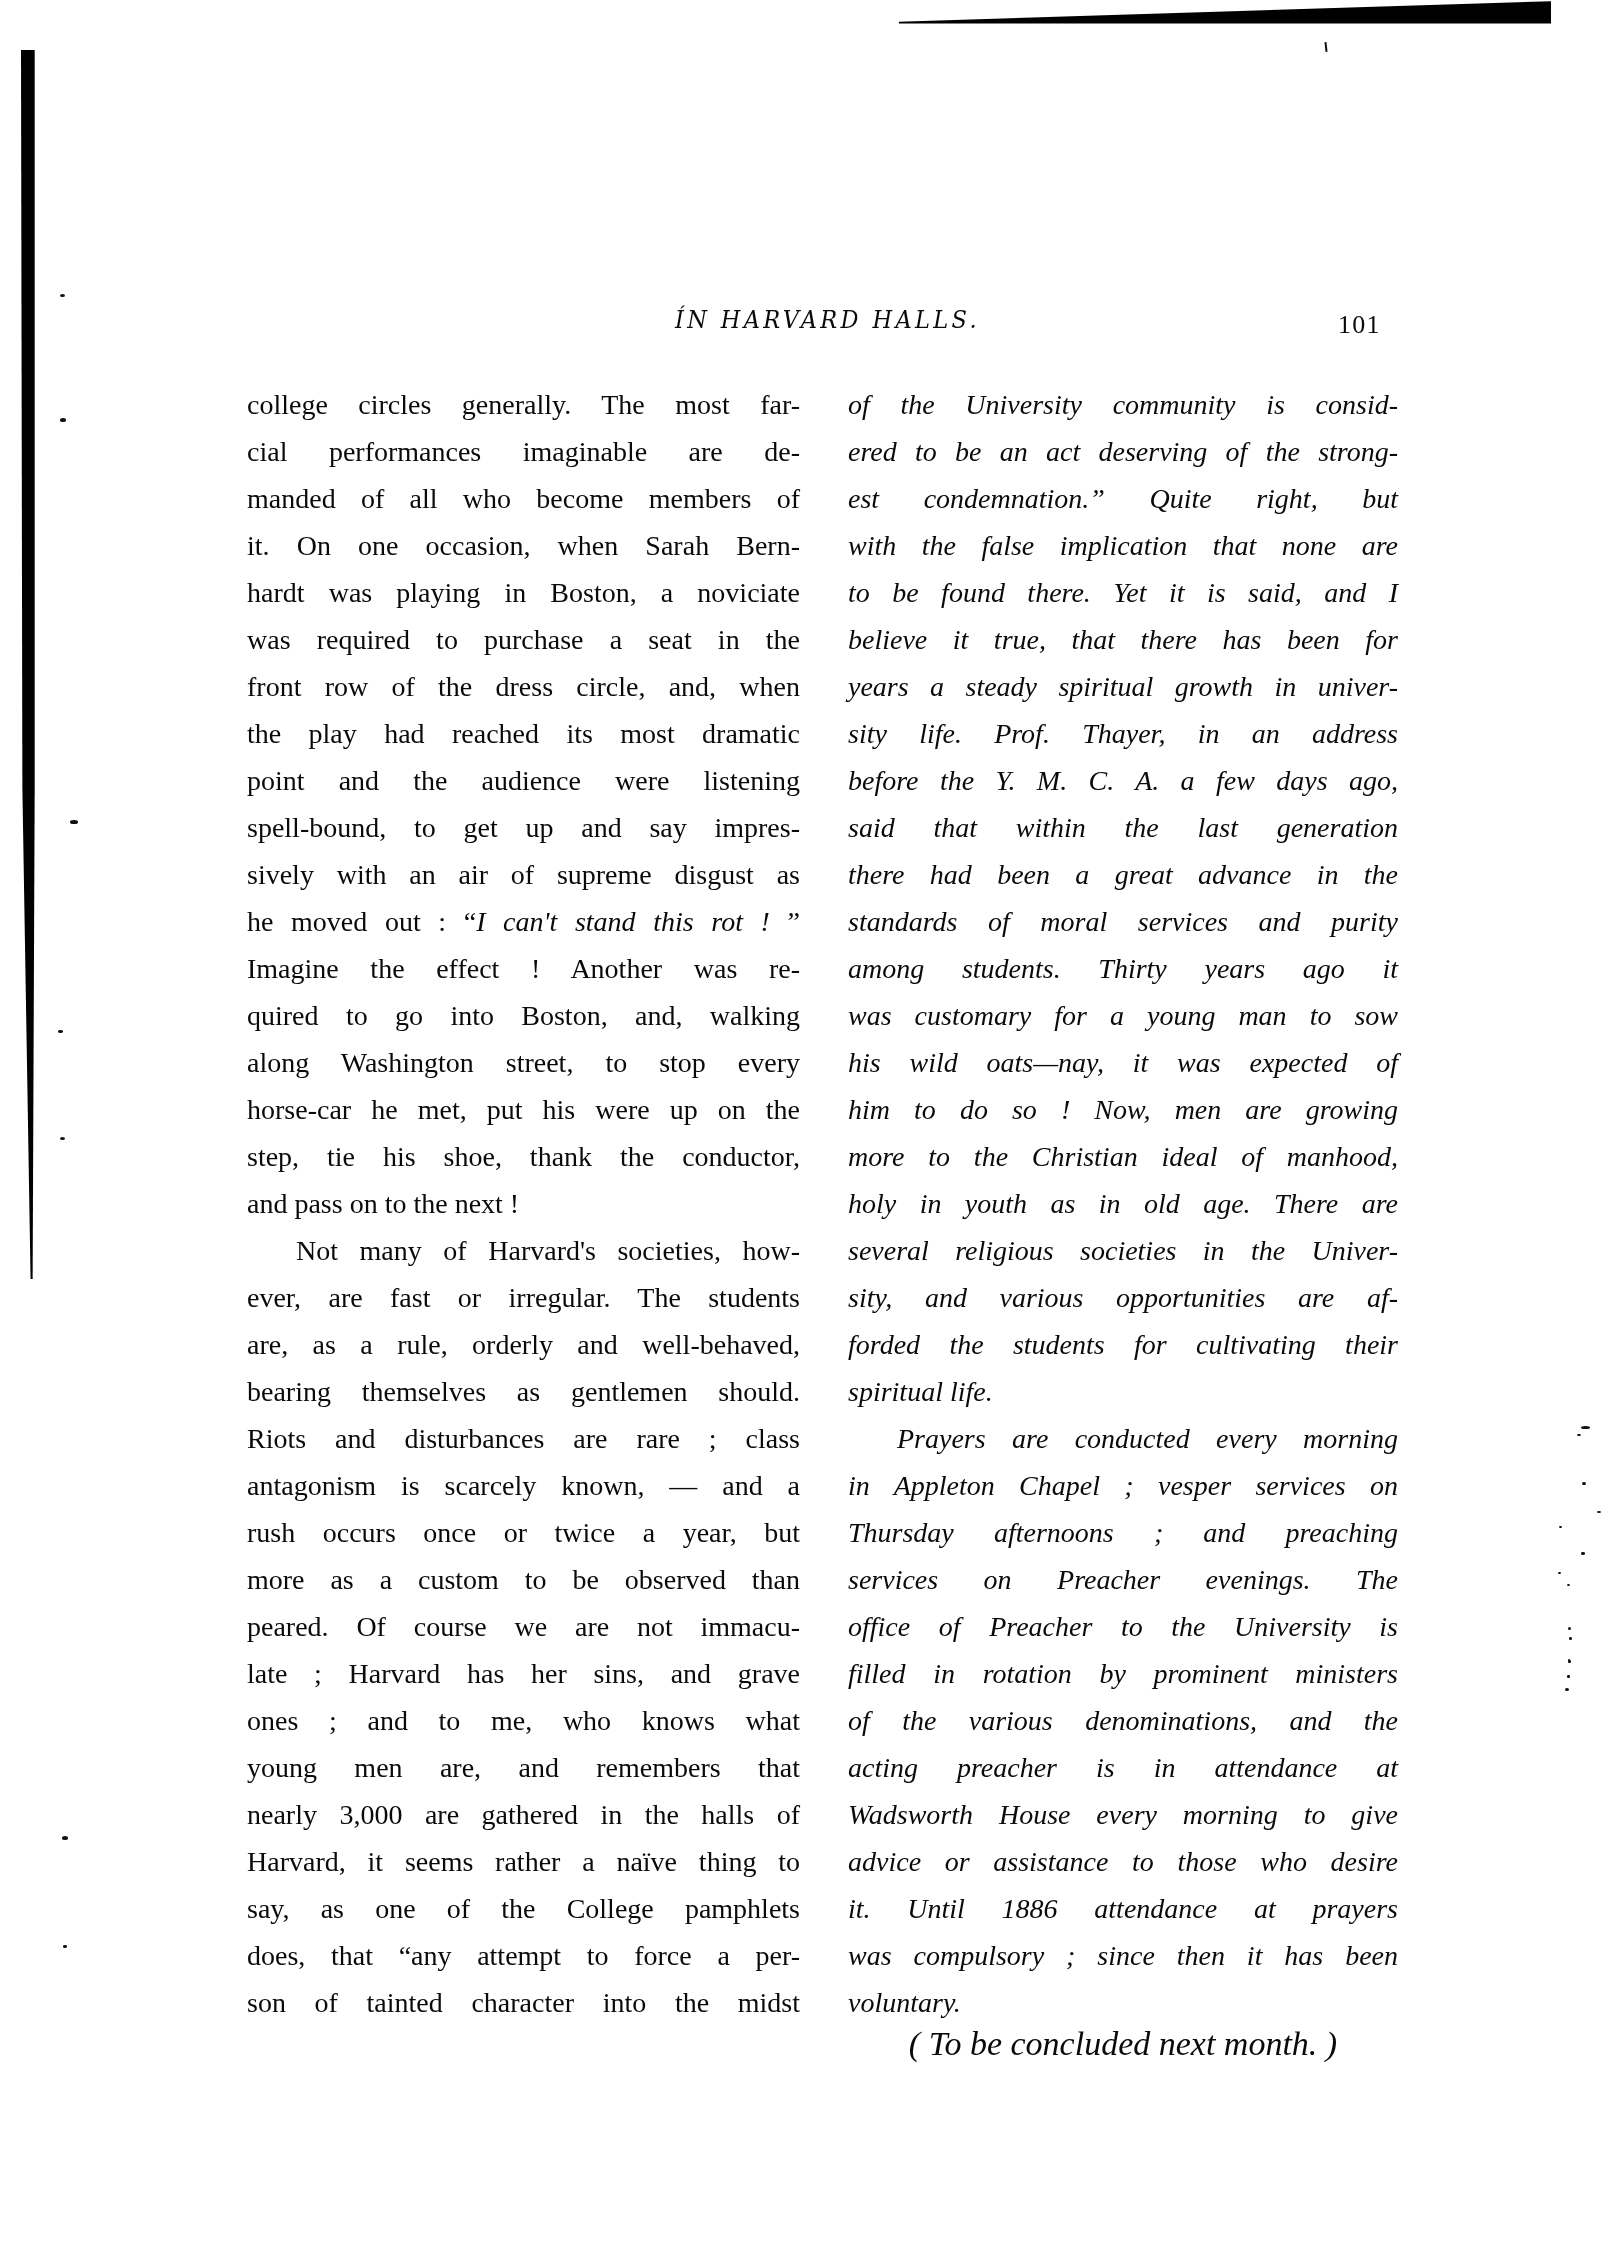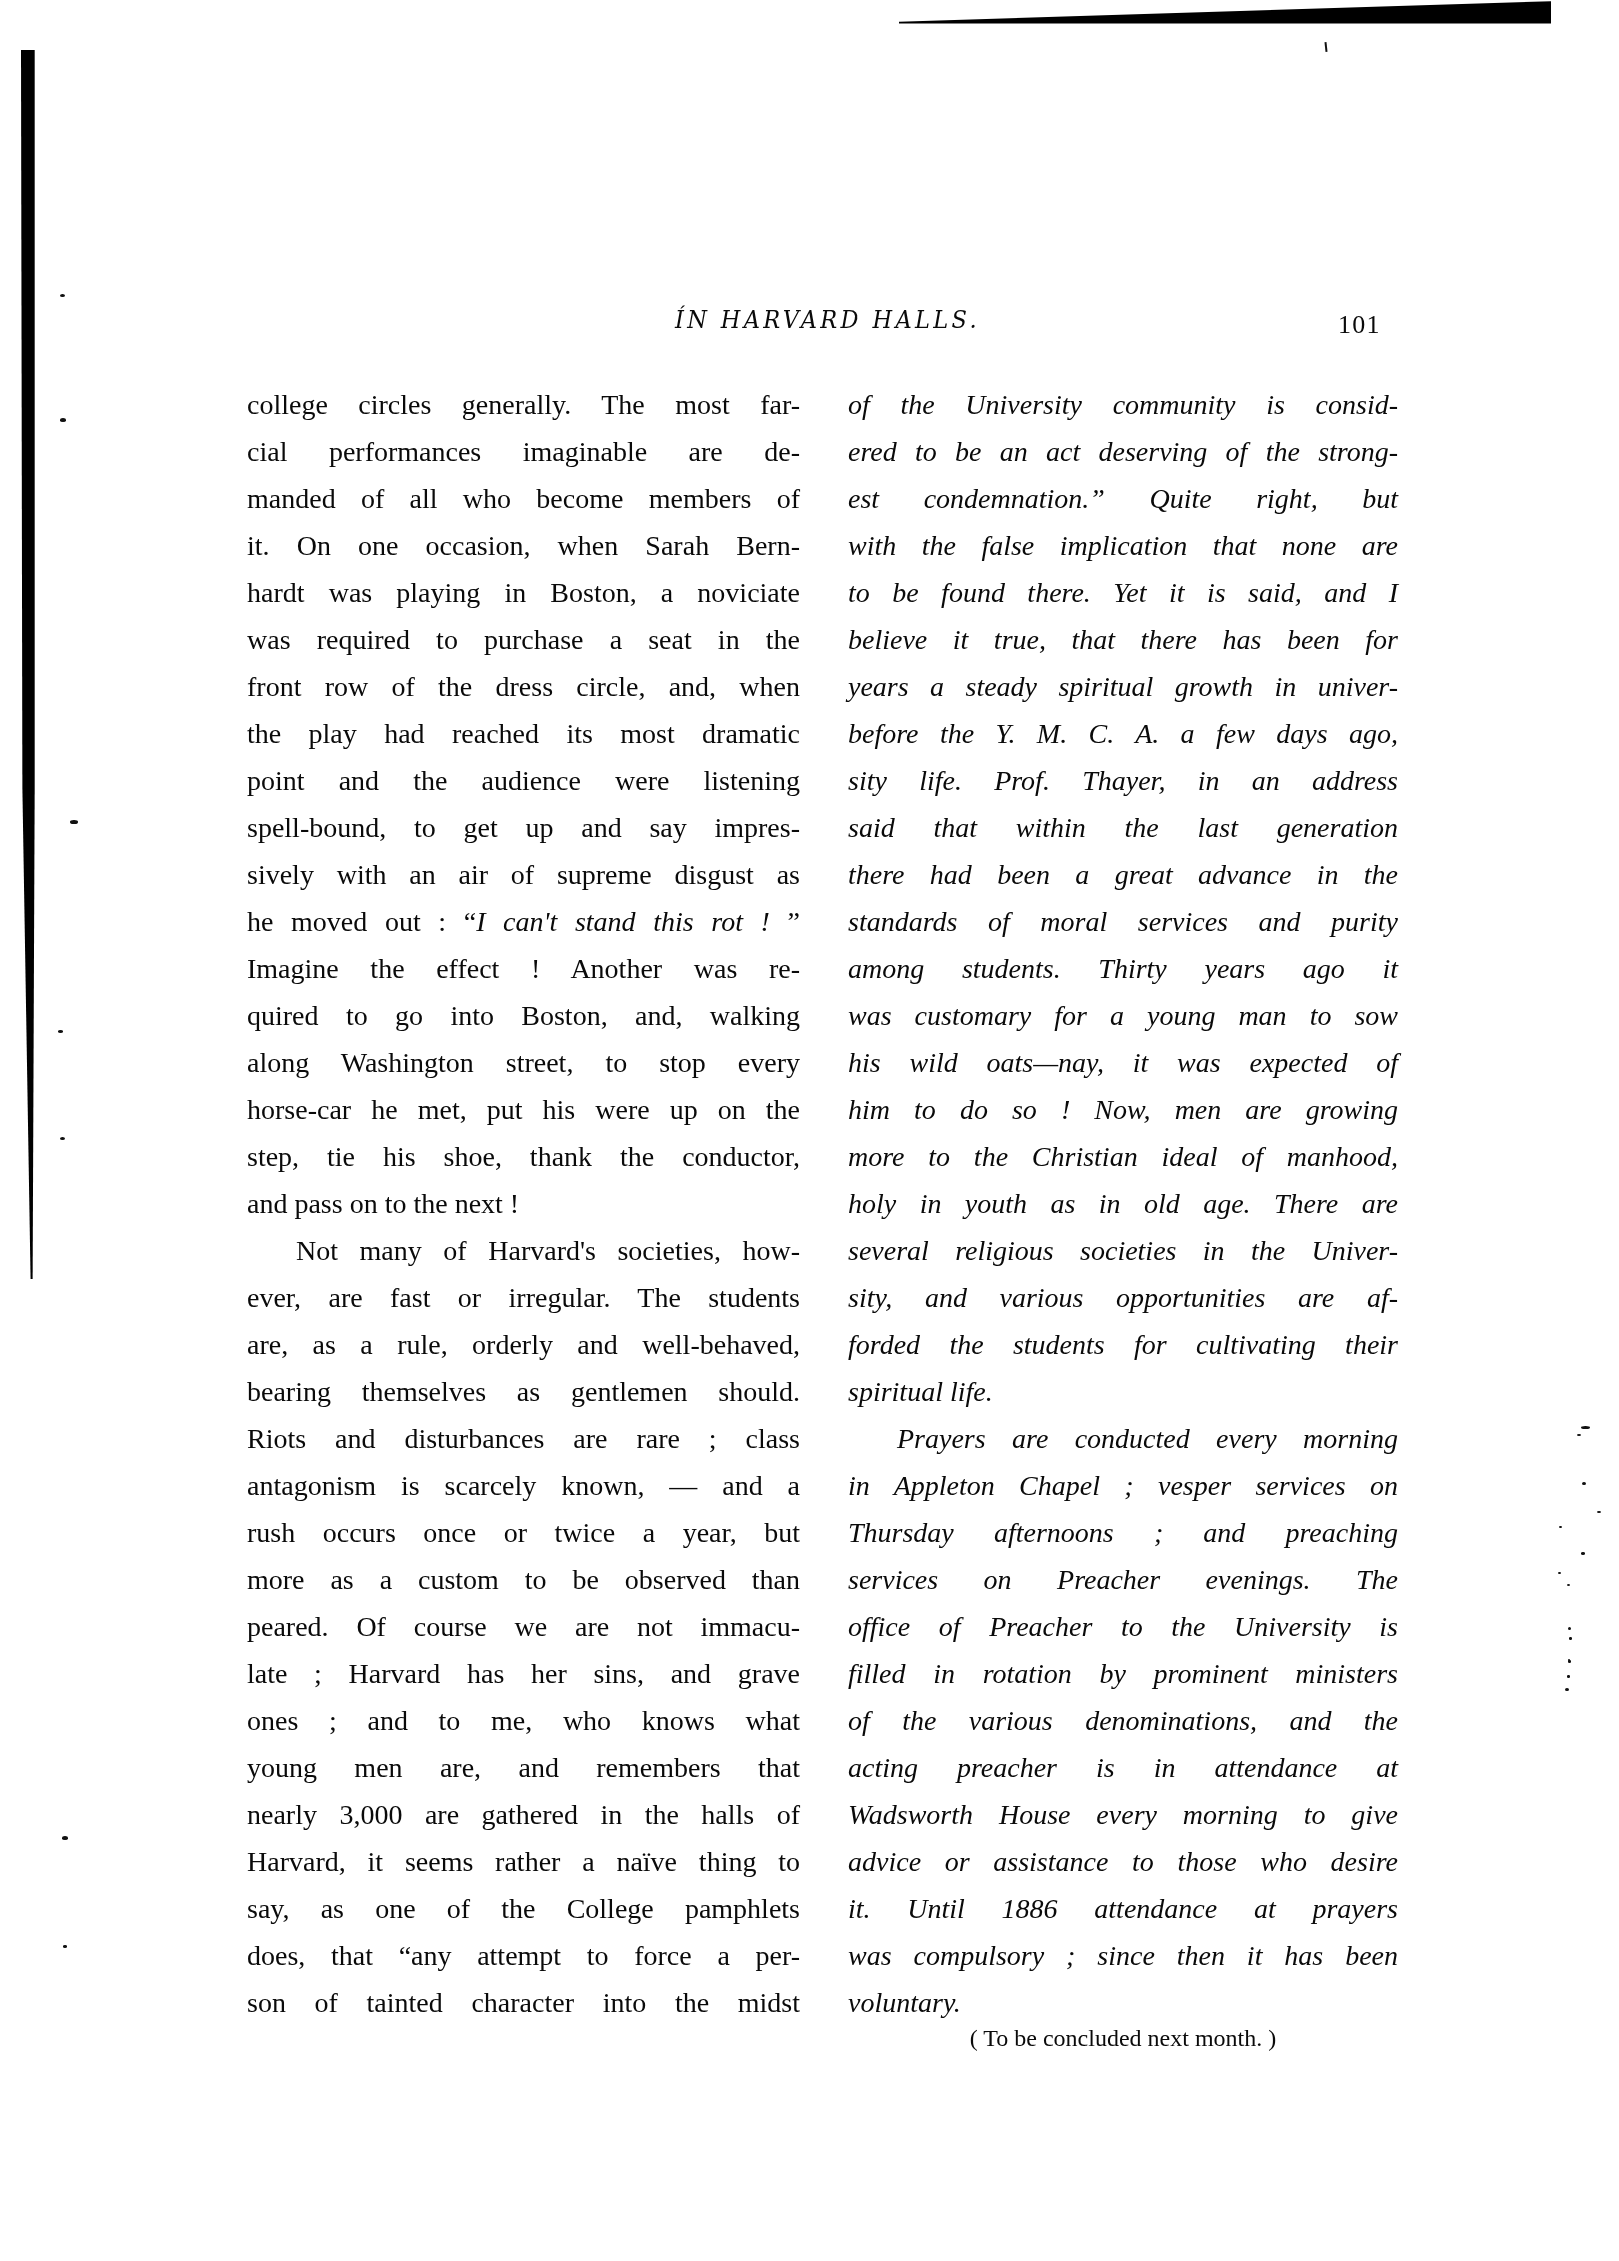--- a/index.html
+++ b/index.html
@@ -24,21 +24,21 @@
   
   .column { position: absolute; top: 381px; }
   .col-left  { left: 247px;  width: 553px; }
   .col-right { left: 848px; width: 550px; font-style: italic; }
   .line { display: block; height: 47px; line-height: 47px; font-size: 28px;
           text-align: justify; text-align-last: justify; white-space: nowrap; overflow: visible; }
   .line.last { text-align-last: left; }
   .line.indent { padding-left: 49px; }
   .line i { font-style: italic; }
   .footnote { position: absolute; top: 2025px; left: 848px; width: 550px; text-align: center;
-              font-size: 24px; }
+              font-style: italic; font-size: 34px; }
 </style>
 </head>
 <body>
 
 <div class="top-bar"></div>
 <div class="tick-mark"></div>
 <div class="binding-line"></div>
 <div class="speck" style="left:60px;top:294px;width:5px;height:3.1px;"></div>
 <div class="speck" style="left:60px;top:418px;width:5.6px;height:3.7px;"></div>
 <div class="speck" style="left:70px;top:820px;width:7.5px;height:3.7px;"></div>
@@ -103,22 +103,22 @@
   </div>
 
 <div class="column col-right" id="col-right">
     <div class="line">of the University community is consid-</div>
     <div class="line">ered to be an act deserving of the strong-</div>
     <div class="line">est condemnation.”  Quite right, but</div>
     <div class="line">with the false implication that none are</div>
     <div class="line">to be found there.  Yet it is said, and I</div>
     <div class="line">believe it true, that there has been for</div>
     <div class="line">years a steady spiritual growth in univer-</div>
+    <div class="line">sity life.  Prof. Thayer, in an address</div>
     <div class="line">before the Y. M. C. A. a few days ago,</div>
-    <div class="line">sity life.  Prof. Thayer, in an address</div>
     <div class="line">said that within the last generation</div>
     <div class="line">there had been a great advance in the</div>
     <div class="line">standards of moral services and purity</div>
     <div class="line">among students.  Thirty years ago it</div>
     <div class="line">was customary for a young man to sow</div>
     <div class="line">his wild oats—nay, it was expected of</div>
     <div class="line">him to do so !  Now, men are growing</div>
     <div class="line">more to the Christian ideal of manhood,</div>
     <div class="line">holy in youth as in old age.  There are</div>
     <div class="line">several religious societies in the Univer-</div>

